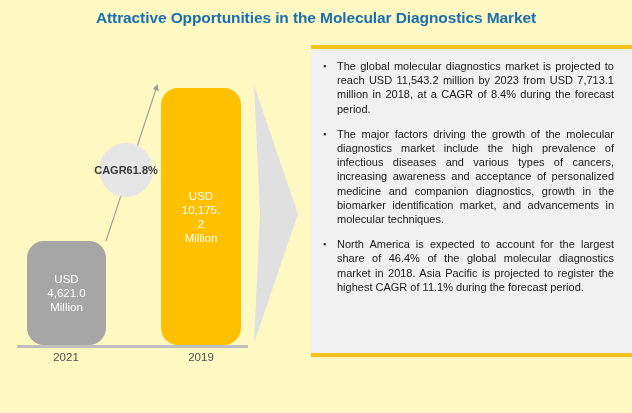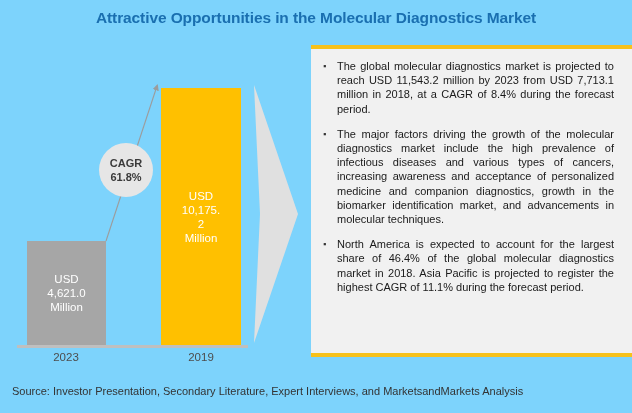--- a/index.html
+++ b/index.html
@@ -12,21 +12,21 @@
     background: #ffffff;
     font-family: "Liberation Sans", sans-serif;
     overflow: hidden;
     position: relative;
   }
 
   #page {
     position: relative;
     width: 632px;
     height: 413px;
-    background: #7dd3fc;
+    background: #fef9c3;
   }
 
   
   #title {
     position: absolute;
     left: 0;
     top: 9px;
     width: 632px;
     text-align: center;
     font-size: 15.5px;
@@ -50,20 +50,21 @@
     position: absolute;
     box-sizing: border-box;
     display: flex;
     flex-direction: column;
     align-items: center;
     justify-content: center;
     color: #ffffff;
     font-size: 11.5px;
     line-height: 14px;
     text-align: center;
+    border-radius: 17px;
   }
   .bar span { display: block; }
 
   #bar-2018 {
     left: 27px;
     top: 196px;
     width: 79px;
     height: 104px;
     background: #a6a6a6;
   }
@@ -108,21 +109,20 @@
   
   #cagr-bubble {
     position: absolute;
     left: 99px;
     top: 98px;
     width: 54px;
     height: 54px;
     border-radius: 50%;
     background: #e6e6e6;
     display: flex;
-    flex-direction: column;
     align-items: center;
     justify-content: center;
     font-size: 11px;
     line-height: 14px;
     color: #3a3a3a;
     font-weight: bold;
     text-align: center;
   }
 
   
@@ -226,21 +226,21 @@
       <line x1="106" y1="196" x2="157" y2="41" stroke="#9c9c9c" stroke-width="1.1" marker-end="url(#arrowhead)"></line>
     </svg>
 
     <div id="cagr-bubble">
       <span>CAGR</span>
       <span>61.8%</span>
     </div>
 
     <div id="axis-line"></div>
 
-    <div class="axis-label" id="label-2018">2023</div>
+    <div class="axis-label" id="label-2018">2021</div>
     <div class="axis-label" id="label-2023">2019</div>
 
   </div>
 
   <div id="panel">
     <div class="panel-rule" id="panel-rule-top"></div>
     <div class="panel-rule" id="panel-rule-bottom"></div>
 
     <div id="bullets">
       <div class="bullet">
@@ -251,15 +251,14 @@
         <div class="bullet-dot">▪</div>
         <div class="bullet-text">The major factors driving the growth of the molecular diagnostics market include the high prevalence of infectious diseases and various types of cancers, increasing awareness and acceptance of personalized medicine and companion diagnostics, growth in the biomarker identification market, and advancements in molecular techniques.</div>
       </div>
       <div class="bullet">
         <div class="bullet-dot">▪</div>
         <div class="bullet-text">North America is expected to account for the largest share of 46.4% of the global molecular diagnostics market in 2018. Asia Pacific is projected to register the highest CAGR of 11.1% during the forecast period.</div>
       </div>
     </div>
   </div>
 
-  <div id="source">Source: Investor Presentation, Secondary Literature, Expert Interviews, and MarketsandMarkets Analysis</div>
 
 </div>
 
 </body></html>

